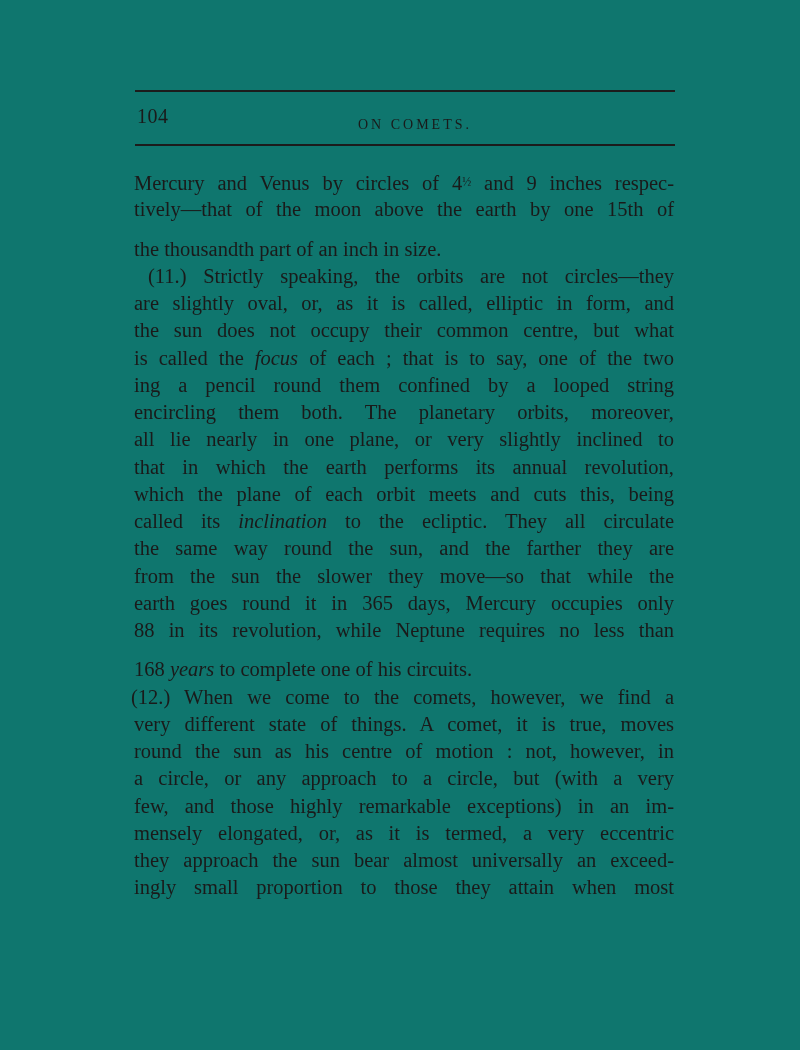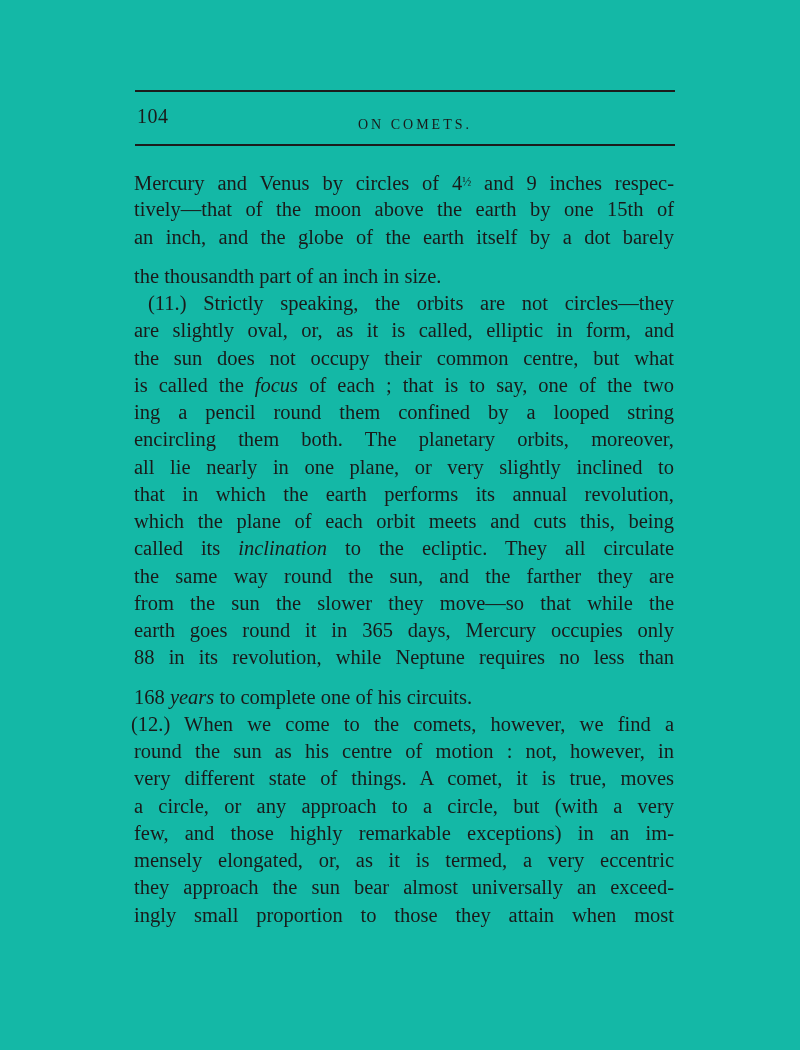--- a/index.html
+++ b/index.html
@@ -1,19 +1,19 @@
 <!DOCTYPE html>
 <html><head>
 <meta charset="utf-8">
 <style>
   html, body { margin: 0; padding: 0; background: #ffffff; }
   body { width: 800px; height: 1050px; position: relative; overflow: hidden; }
   .page {
     position: absolute; left: 0; top: 0; width: 800px; height: 1050px;
-    background: #14b8a6; color: #1a1a1a;
+    background: #0f766e; color: #1a1a1a;
     font-family: "Liberation Serif", "DejaVu Serif", serif;
   }
   .rule {
     position: absolute; left: 135px; width: 540px; height: 0;
     border-top: 2px solid #1c1c1c;
   }
   .rule.top { top: 90px; }
   .rule.bottom { top: 144px; }
   .header {
     position: absolute; left: 135px; top: 103px; width: 540px; height: 30px;
@@ -48,41 +48,40 @@
   <div class="header">
     <span class="page-number">104</span>
     <div class="running-head">ON COMETS.</div>
   </div>
   <div class="rule bottom"></div>
 
   <div class="body-text">
 
     <span class="line"><span>Mercury and Venus by circles of 4</span><span class="frac">½</span><span> and 9 inches respec-</span></span>
     <span class="line">tively—that of the moon above the earth by one 15th of</span>
-    <span class="line">an inch, and the globe of the earth itself by a dot barely</span>
     <span class="line last">the thousandth part of an inch in size.</span>
 
     <span class="line indent">(11.) Strictly speaking, the orbits are not circles—they</span>
     <span class="line">are slightly oval, or, as it is called, elliptic in form, and</span>
     <span class="line">the sun does not occupy their common centre, but what</span>
     <span class="line"><span>is called the </span><span class="ital">focus</span><span> of each ; that is to say, one of the two</span></span>
     <span class="line">ing a pencil round them confined by a looped string</span>
     <span class="line">encircling them both. The planetary orbits, moreover,</span>
     <span class="line">all lie nearly in one plane, or very slightly inclined to</span>
     <span class="line">that in which the earth performs its annual revolution,</span>
     <span class="line">which the plane of each orbit meets and cuts this, being</span>
     <span class="line"><span>called its </span><span class="ital">inclination</span><span> to the ecliptic. They all circulate</span></span>
     <span class="line">the same way round the sun, and the farther they are</span>
     <span class="line">from the sun the slower they move—so that while the</span>
     <span class="line">earth goes round it in 365 days, Mercury occupies only</span>
     <span class="line">88 in its revolution, while Neptune requires no less than</span>
     <span class="line last"><span>168 </span><span class="ital">years</span><span> to complete one of his circuits.</span></span>
 
     <span class="line outdent">(12.) When we come to the comets, however, we find a</span>
+    <span class="line">very different state of things. A comet, it is true, moves</span>
     <span class="line">round the sun as his centre of motion : not, however, in</span>
-    <span class="line">very different state of things. A comet, it is true, moves</span>
     <span class="line">a circle, or any approach to a circle, but (with a very</span>
     <span class="line">few, and those highly remarkable exceptions) in an im-</span>
     <span class="line">mensely elongated, or, as it is termed, a very eccentric</span>
     <span class="line">they approach the sun bear almost universally an exceed-</span>
     <span class="line">ingly small proportion to those they attain when most</span>
   </div>
 </div>
 
 </body></html>

